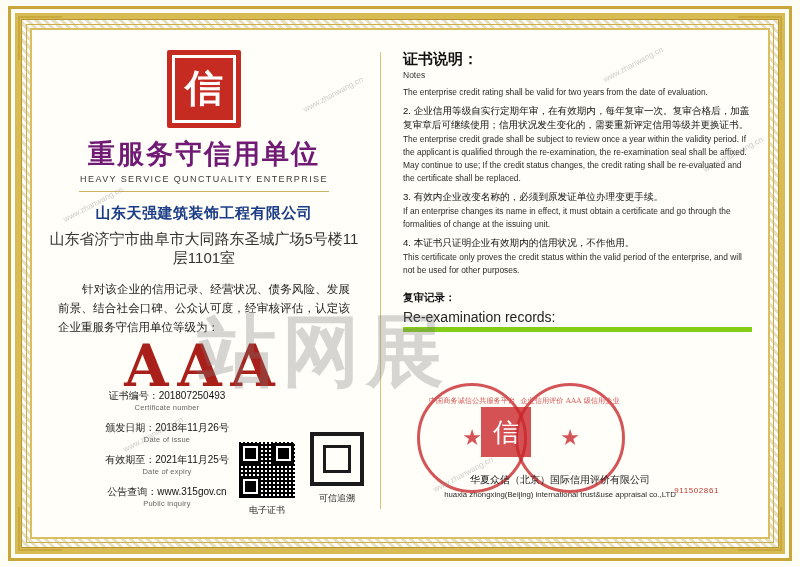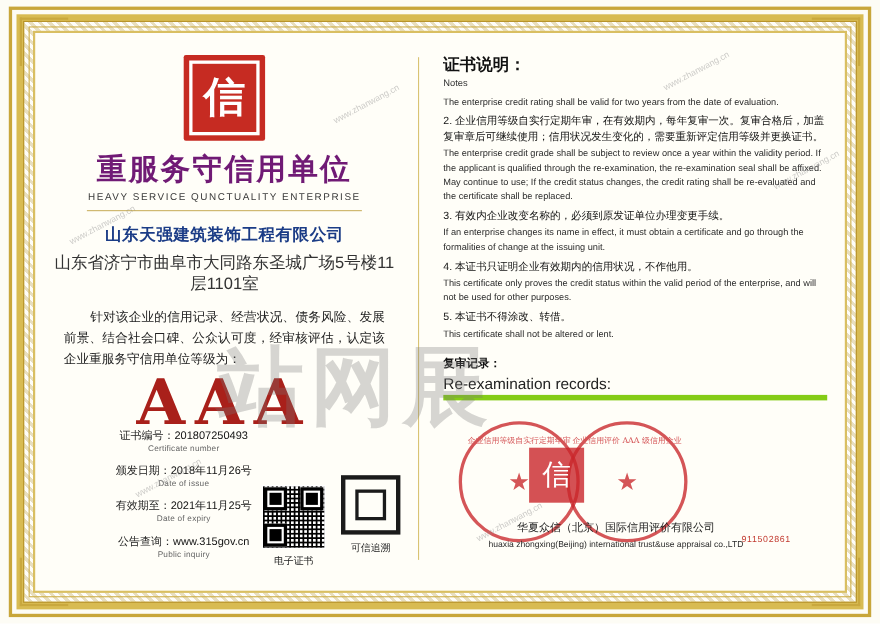--- a/index.html
+++ b/index.html
@@ -487,33 +487,29 @@
         <div class="note-en">The enterprise credit grade shall be subject to review once a year within the validity period. If the applicant is qualified through the re-examination, the re-examination seal shall be affixed. May continue to use; If the credit status changes, the credit rating shall be re-evaluated and the certificate shall be replaced.</div>
       </div>
       <div>
         <div class="note-cn">3. 有效内企业改变名称的，必须到原发证单位办理变更手续。</div>
         <div class="note-en">If an enterprise changes its name in effect, it must obtain a certificate and go through the formalities of change at the issuing unit.</div>
       </div>
       <div>
         <div class="note-cn">4. 本证书只证明企业有效期内的信用状况，不作他用。</div>
         <div class="note-en">This certificate only proves the credit status within the valid period of the enterprise, and will not be used for other purposes.</div>
       </div>
-      <div>
-        <div class="note-cn">5. 本证书不得涂改、转借。</div>
-        <div class="note-en">This certificate shall not be altered or lent.</div>
-      </div>
 
       <div class="review">
         <div class="review-cn">复审记录：</div>
         <div class="review-en">Re-examination records:</div>
       </div>
 
       <div class="stamps">
         <div class="stamp round1">
-          <div class="stamp-text">企业信用等级自实行定期年审</div>
+          <div class="stamp-text">中国商务诚信公共服务平台</div>
           <div class="stamp-star">★</div>
         </div>
         <div class="stamp round2">
           <div class="stamp-text">企业信用评价 AAA 级信用企业</div>
           <div class="stamp-star">★</div>
         </div>
         <div class="stamp-sq">信</div>
         <div class="stamp-org">华夏众信（北京）国际信用评价有限公司</div>
         <div class="stamp-org-en">huaxia zhongxing(Beijing) international trust&amp;use appraisal co.,LTD</div>
         <div class="serial">911502861</div>

